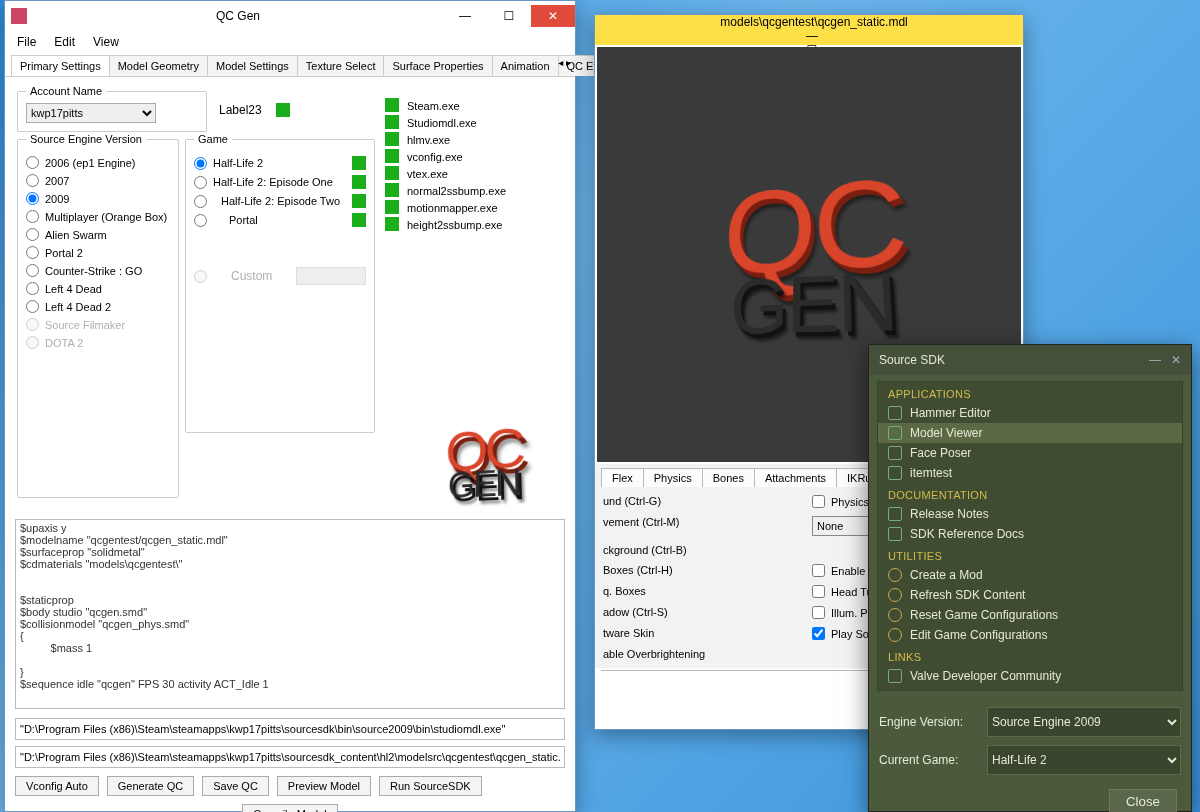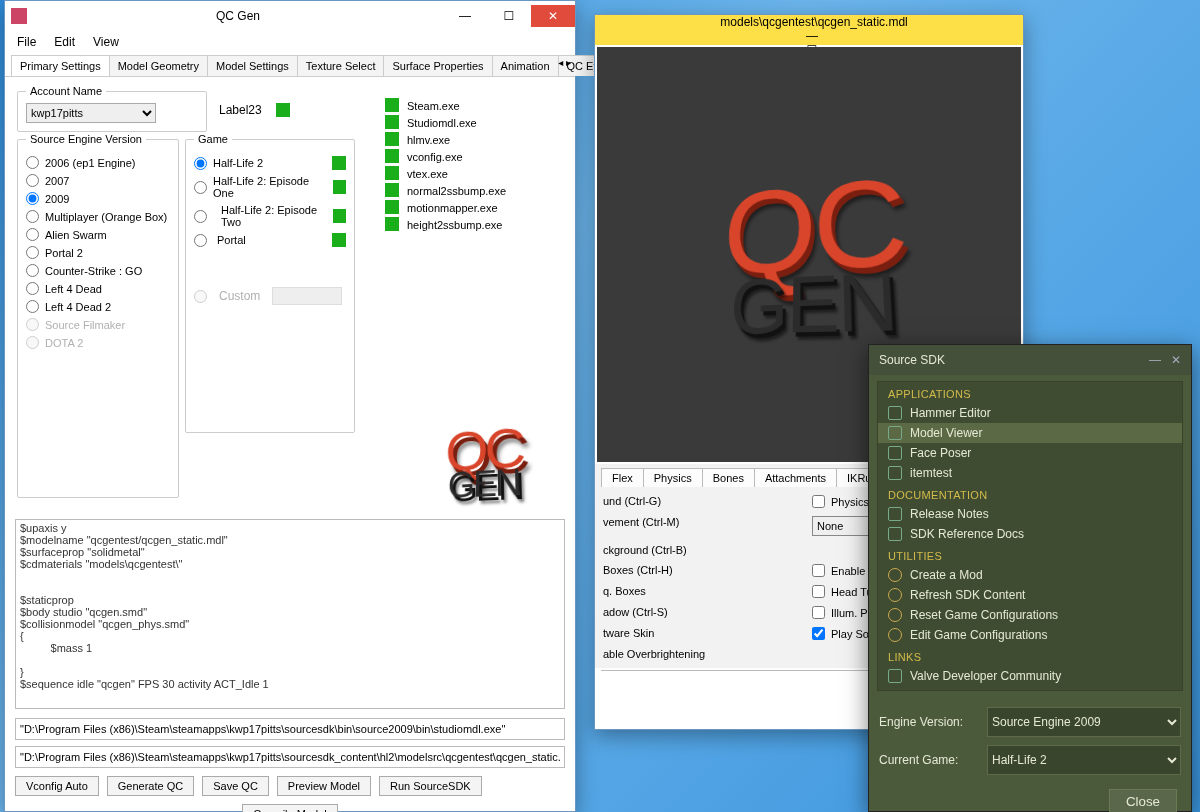--- a/index.html
+++ b/index.html
@@ -41,21 +41,21 @@
   .fs-account select { width:130px; border:1px solid #aaa; height:20px; font-size:11px; }
   .lblpair { position:absolute; left:214px; top:26px; display:flex; align-items:center; gap:14px; }
   .sq { width:14px; height:14px; background:#1aaf1a; display:inline-block; }
 
   .fs-engine { position:absolute; left:12px; top:56px; width:162px; height:365px;}
   .fs-game   { position:absolute; left:180px; top:56px; width:170px; height:300px;}
   .radio { display:flex; align-items:center; gap:6px; margin:5px 0; font-size:11px; }
   .radio input { width:13px; height:13px; }
   .radio.dis { color:#b0b0b0; }
   .game-row { display:flex; align-items:center; justify-content:space-between; }
-  .custom-row { display:flex; align-items:center; gap:12px; color:#b0b0b0; margin-top:40px;}
+  .custom-row { display:flex; align-items:center; gap:24px; color:#b0b0b0; margin-top:40px;}
   .custom-row .txt { width:70px; height:18px; background:#eee; border:1px solid #ddd; }
 
   .exes { position:absolute; left:380px; top:18px; }
   .exe { display:flex; align-items:flex-end; gap:8px; margin:3px 0; font-size:11px; }
 
   .logo1 { position:absolute; left:408px; top:350px; width:140px; height:110px; }
 
   .qc-out {
     margin:0 10px; width:550px; height:190px; border:1px solid #bbb; background:#fff;
     font-family:"Segoe UI",sans-serif; font-size:11px; white-space:pre; overflow:auto; padding:2px 4px;
@@ -211,21 +211,21 @@
     <span class="sq"></span>
           </div>
           <div class="radio game-row">
             <span style="display:flex;align-items:center;gap:14px">
     <input type="radio" name="gm" style="">
     <span>Half-Life 2: Episode Two</span>
             </span>
     <span class="sq"></span>
           </div>
           <div class="radio game-row">
-            <span style="display:flex;align-items:center;gap:10px">
+            <span style="display:flex;align-items:center;gap:22px">
     <input type="radio" name="gm" style="">
     <span>Portal</span>
             </span>
     <span class="sq"></span>
           </div>
         </div>
       <div class="custom-row">
         <input type="radio" disabled="" style="">
         <span>Custom</span>
         <span class="txt"></span>

